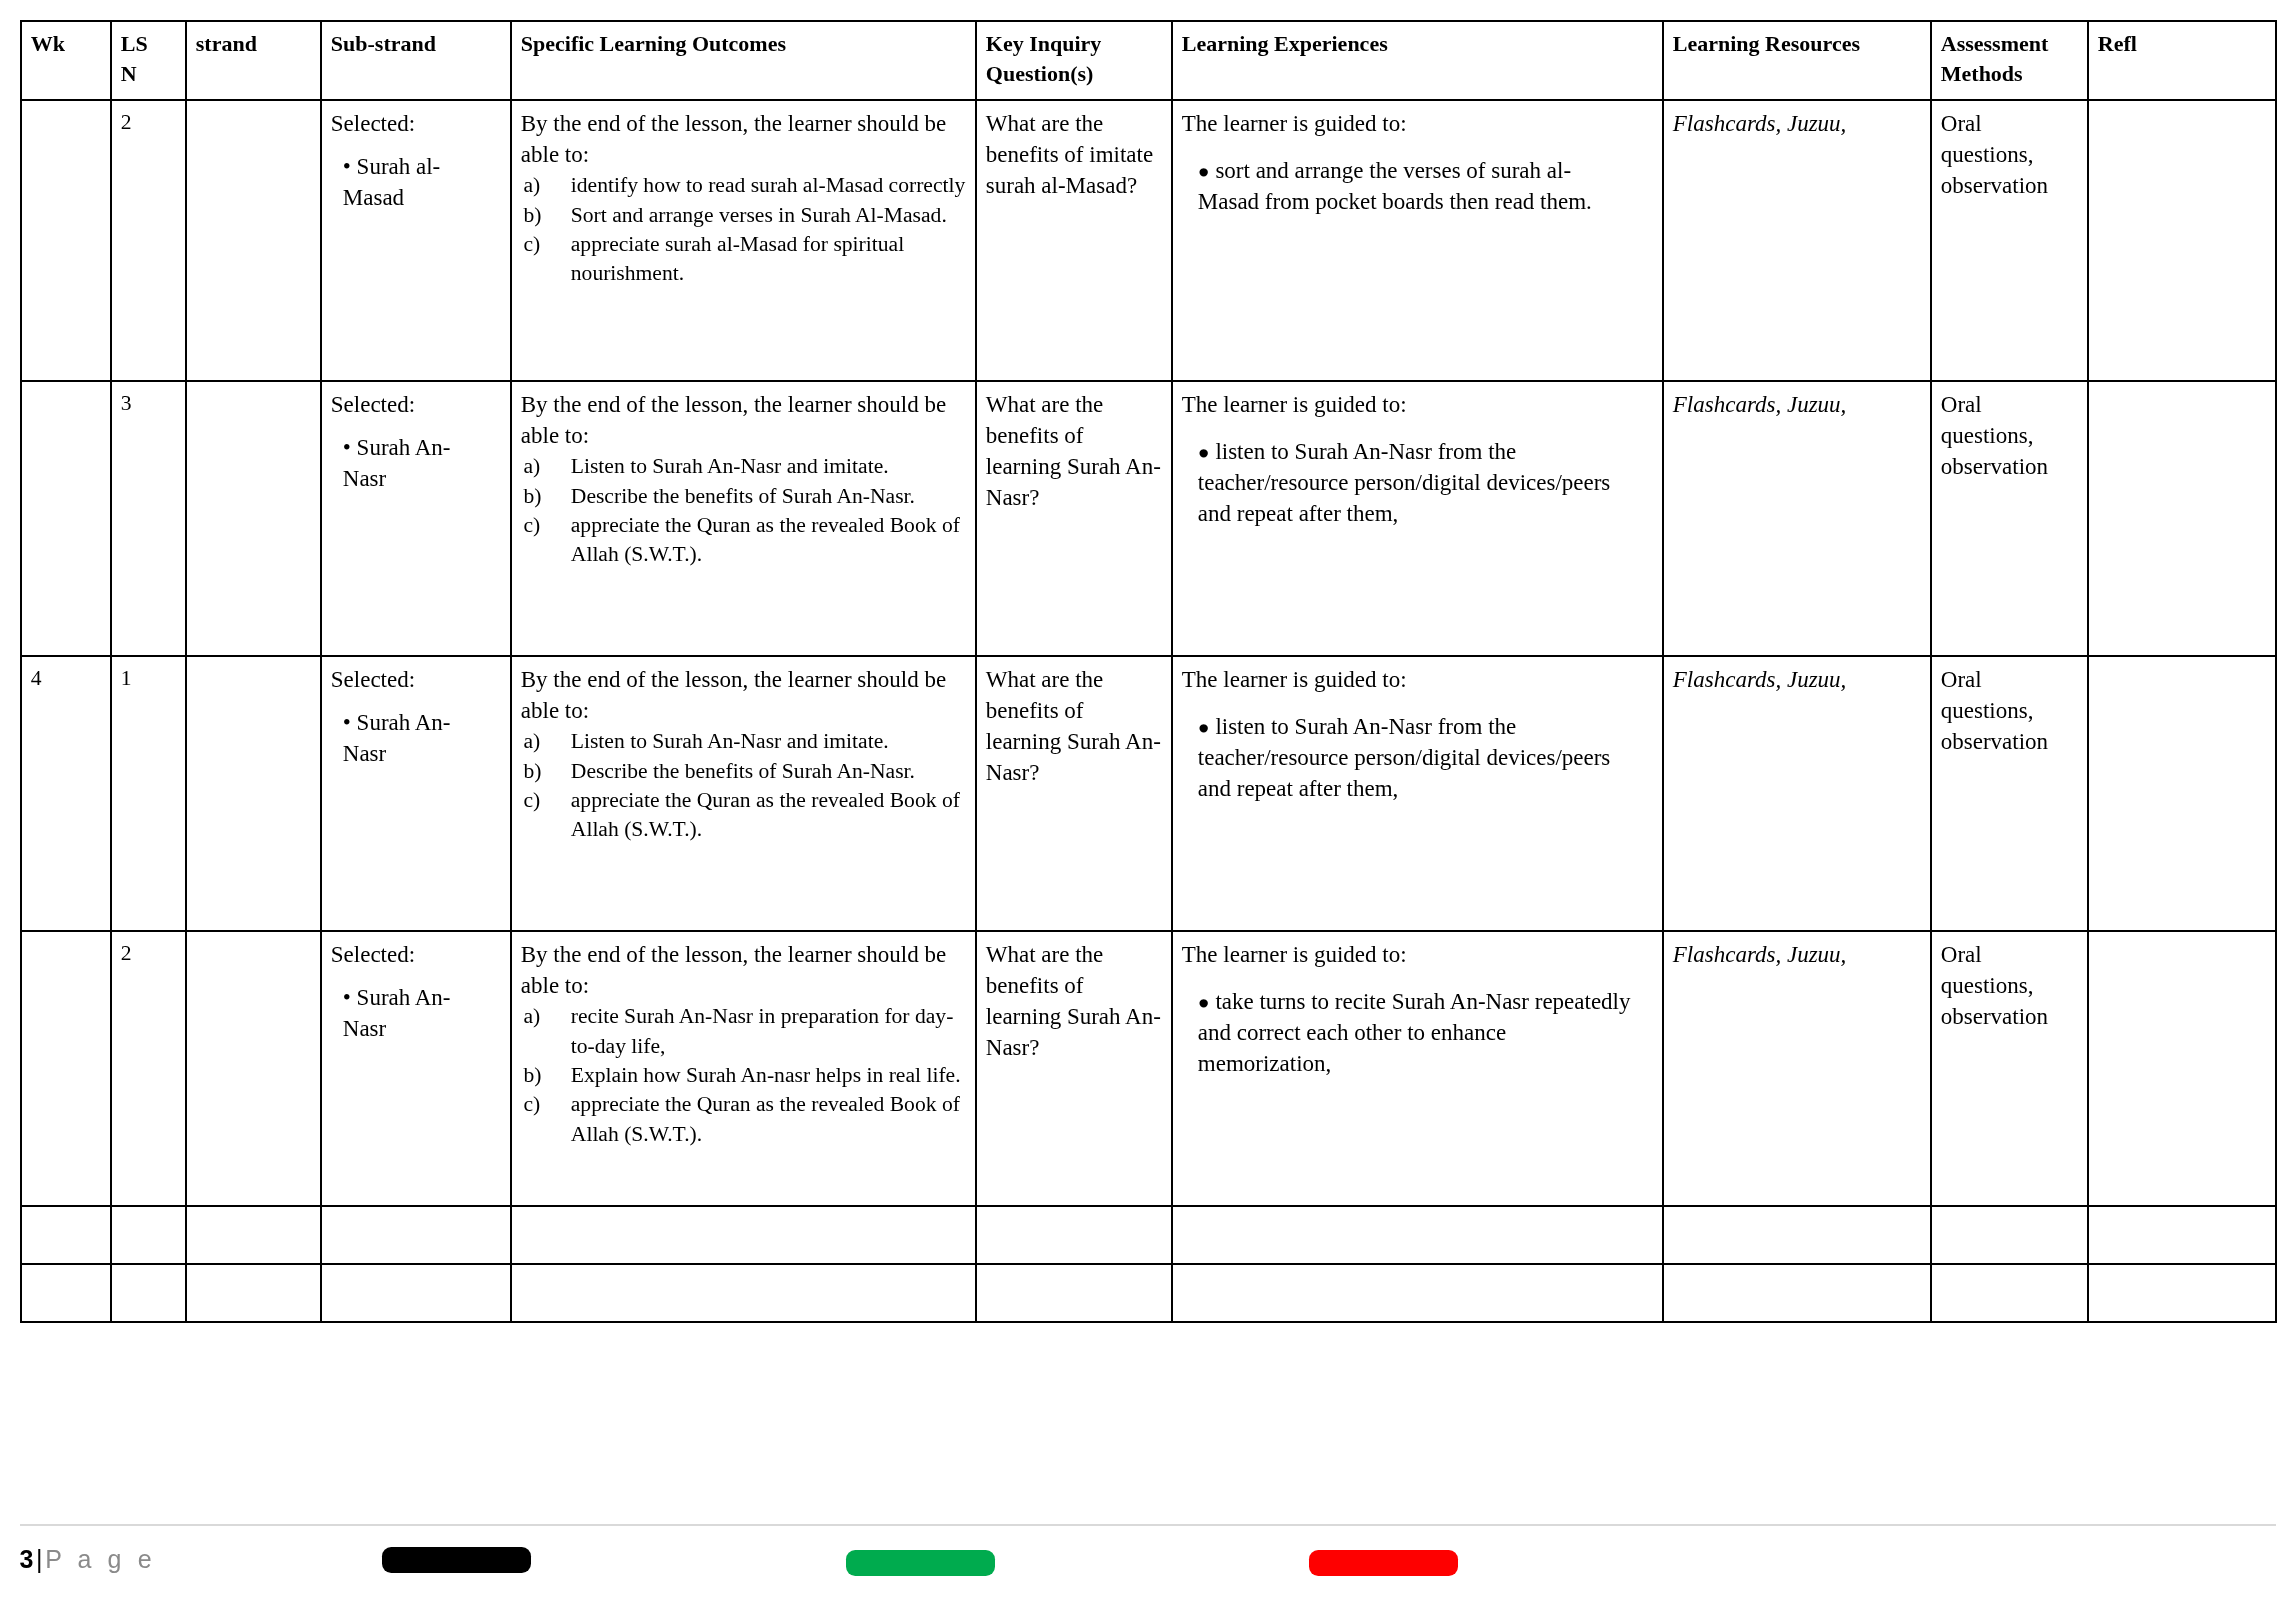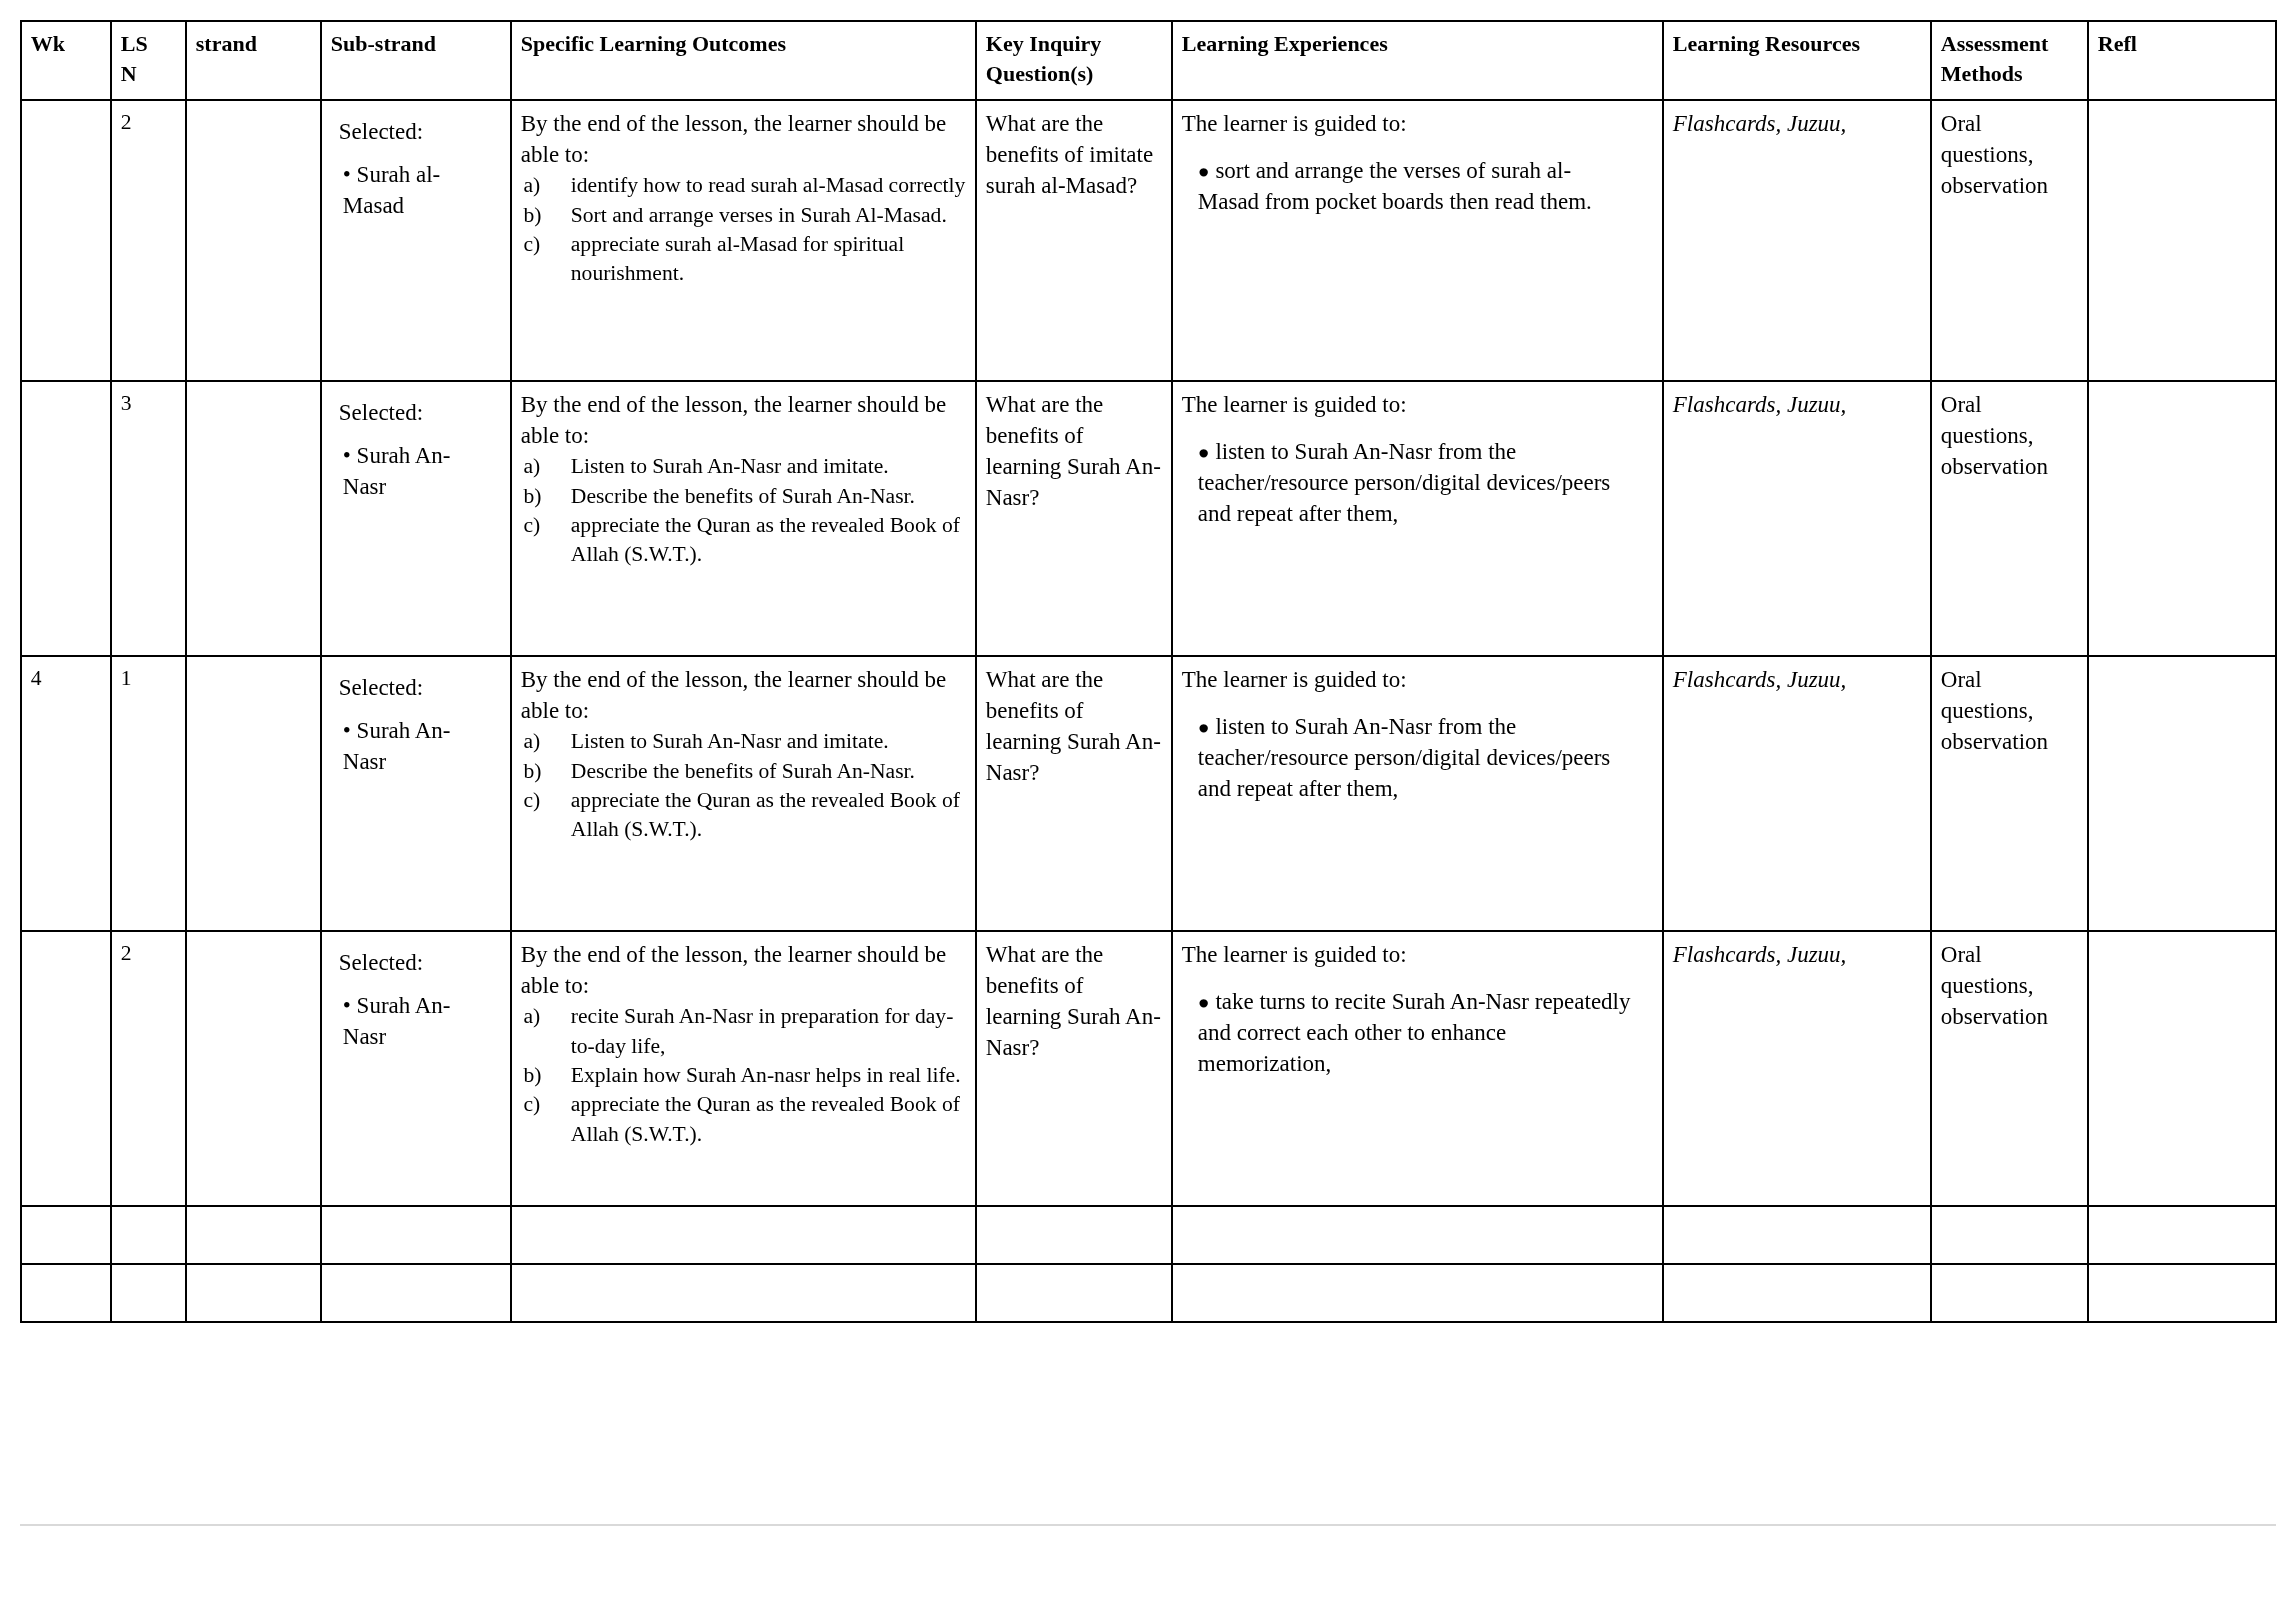--- a/index.html
+++ b/index.html
@@ -78,21 +78,21 @@
     font-size: 21.6px;
     line-height: 1.36;
   }
   ol.outcomes li .mark {
     position: absolute;
     left: 2.6px;
     top: 0;
     width: 41px;
   }
 
-  .sub-head { margin: 8px; }
+  .sub-head { margin: 0; }
   .sub-item { margin: 12px; }
 
   .italic { font-style: italic; }
 
   .row-tall  { height: 281px; }
   .row-mid   { height: 275px; }
   .row-blank { height: 58px; }
 
   .num-cell { font-size: 21.6px; }
 
@@ -315,15 +315,23 @@
         <td></td>
         <td></td>
         <td></td>
       </tr>
 
     </tbody>
   </table>
 
   <div class="footer-rule"></div>
 
+  <div class="footer">
+    <div class="page-num">
+      <span class="n">3</span><span class="bar">|</span><span class="word">P a g e</span>
+    </div>
+    <div class="chip chip-black"></div>
+    <div class="chip chip-green"></div>
+    <div class="chip chip-red"></div>
+  </div>
 
 </div>
 
 
 </body></html>

